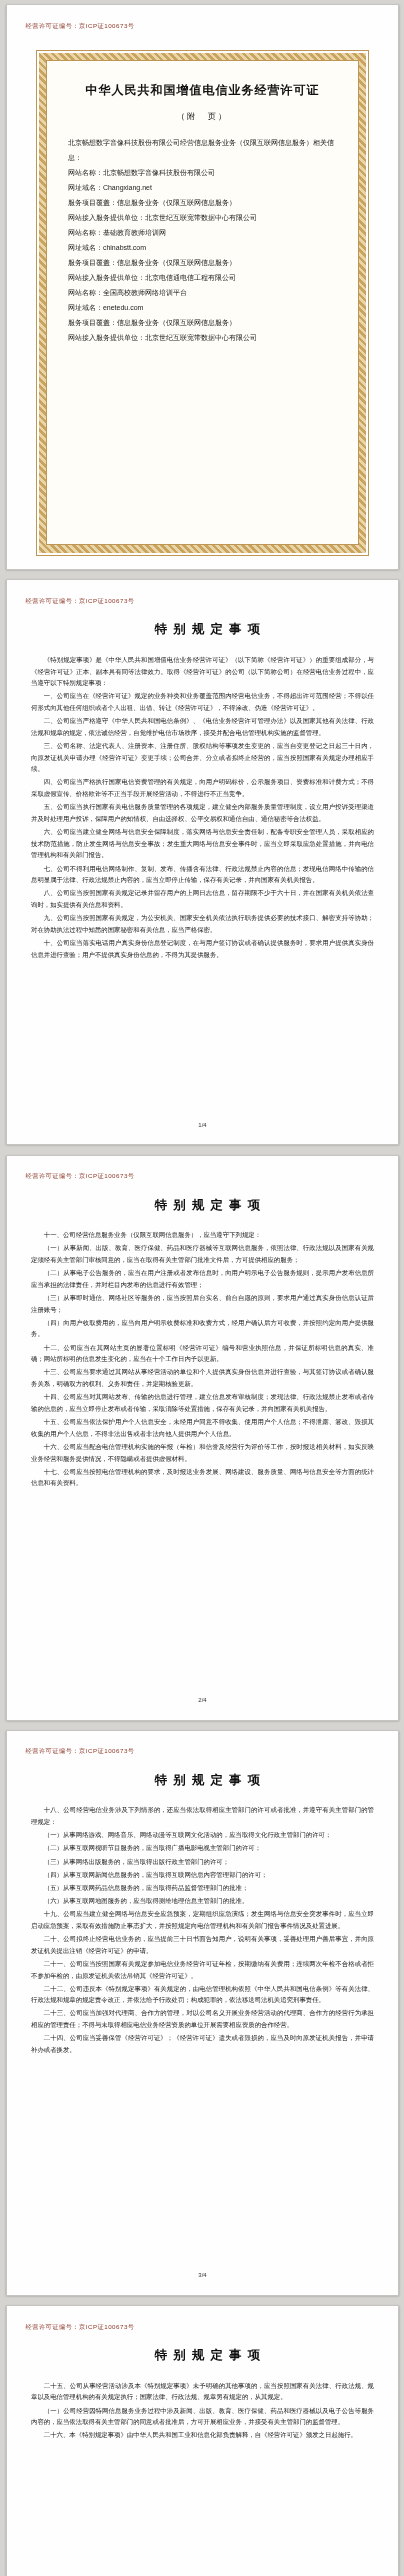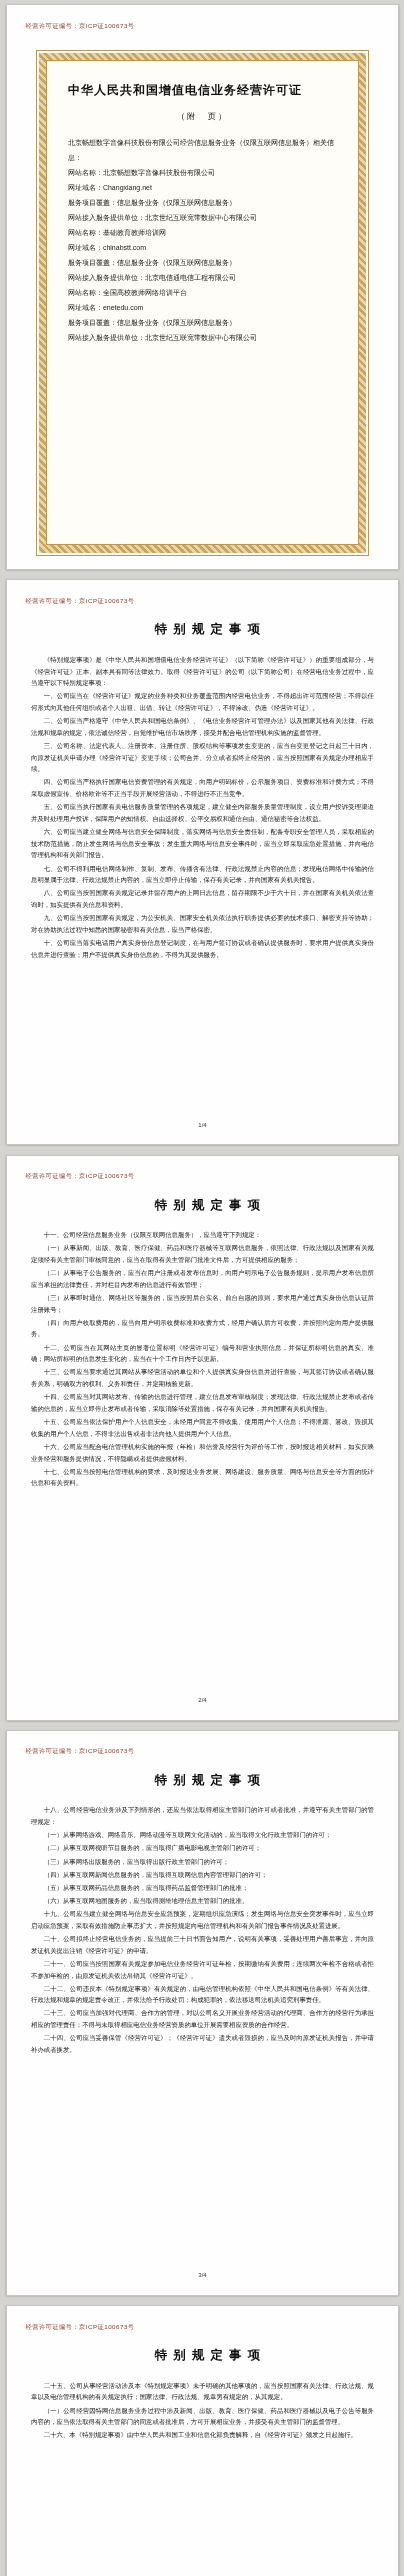--- a/index.html
+++ b/index.html
@@ -51,20 +51,21 @@
   }
   .cert-paper{
     position:absolute;
     inset:9.3px;
     background:#fffdf7;
     border:0.5px solid var(--gold-dark);
     padding:17.5px 20.6px 10.3px 20.6px;
   }
   .cert-title{
     margin:3.1px 0 0 0;
+    text-align:center;
     font-family:"Liberation Serif","DejaVu Serif",serif;
     font-size:12px;
     font-weight:bold;
     letter-spacing:1px;
     color:#111;
   }
   .cert-subtitle{
     text-align:center;
     font-size:8.2px;
     letter-spacing:2.1px;

